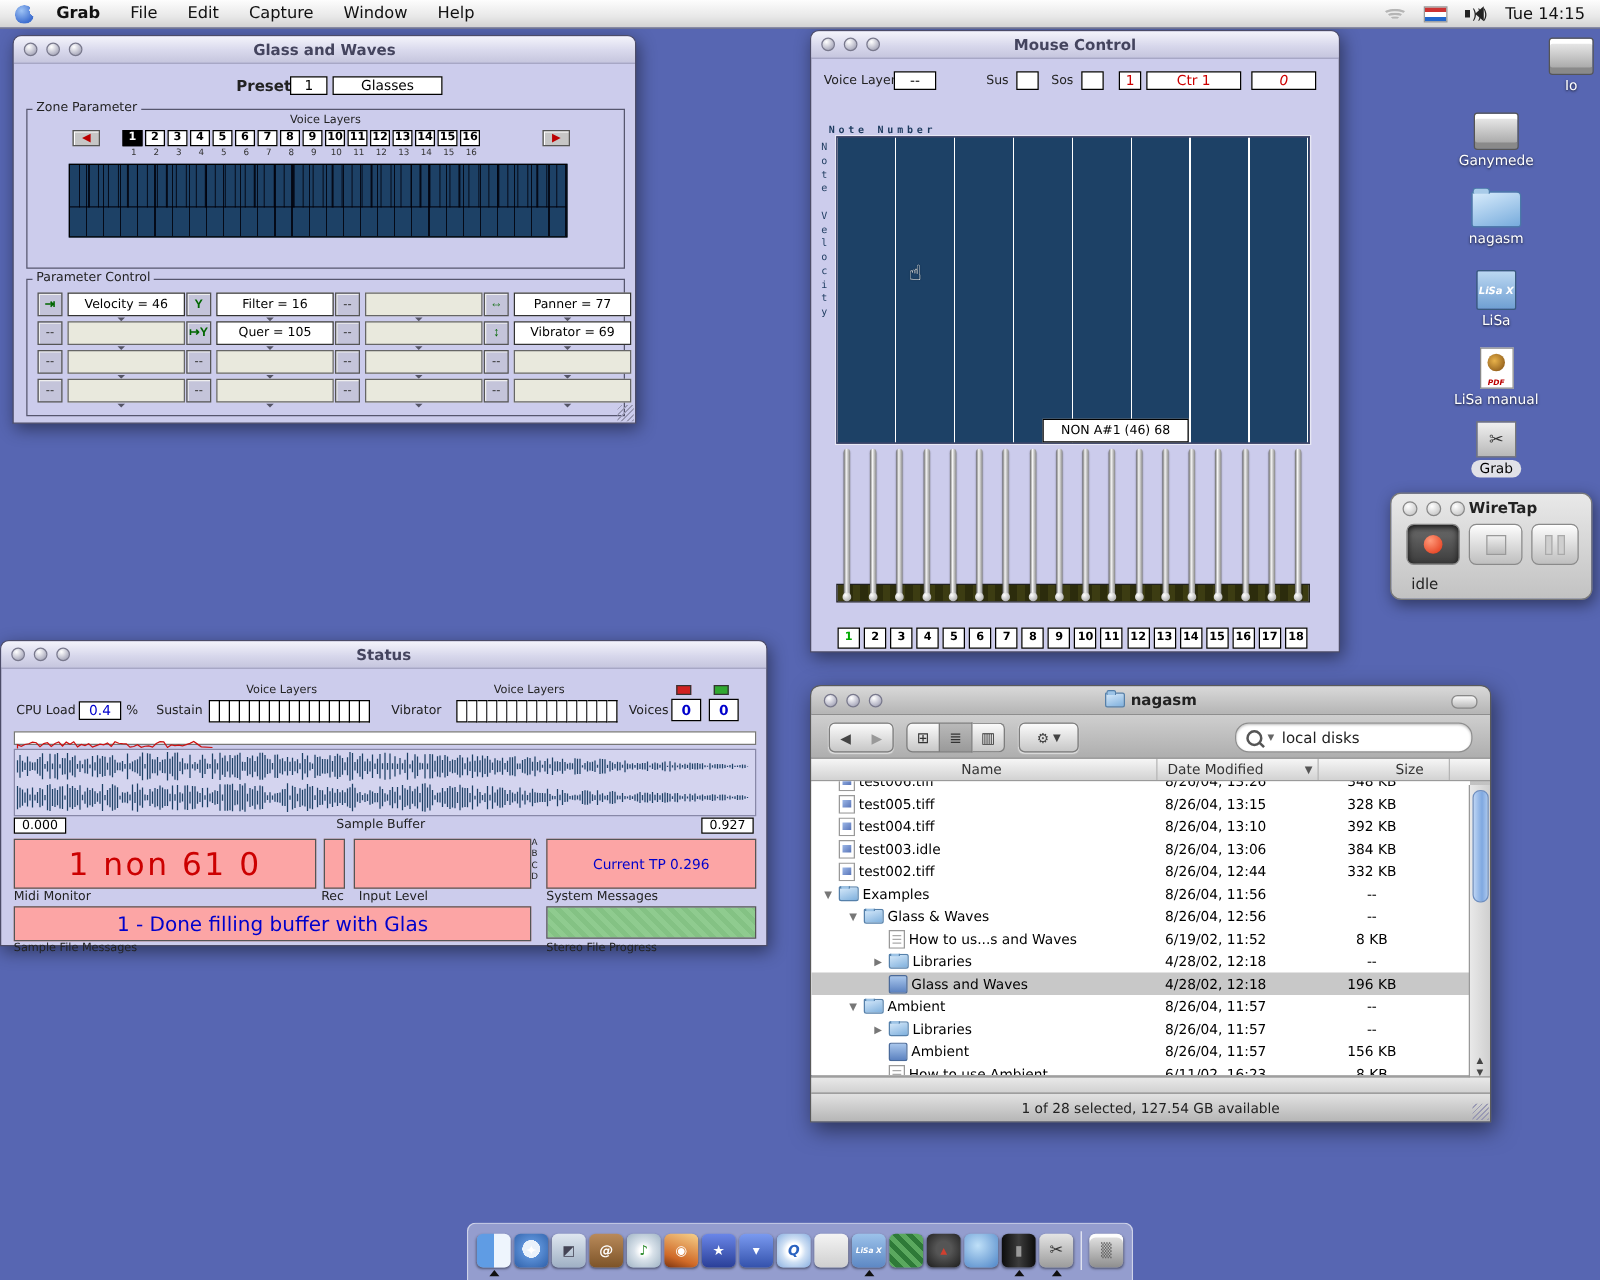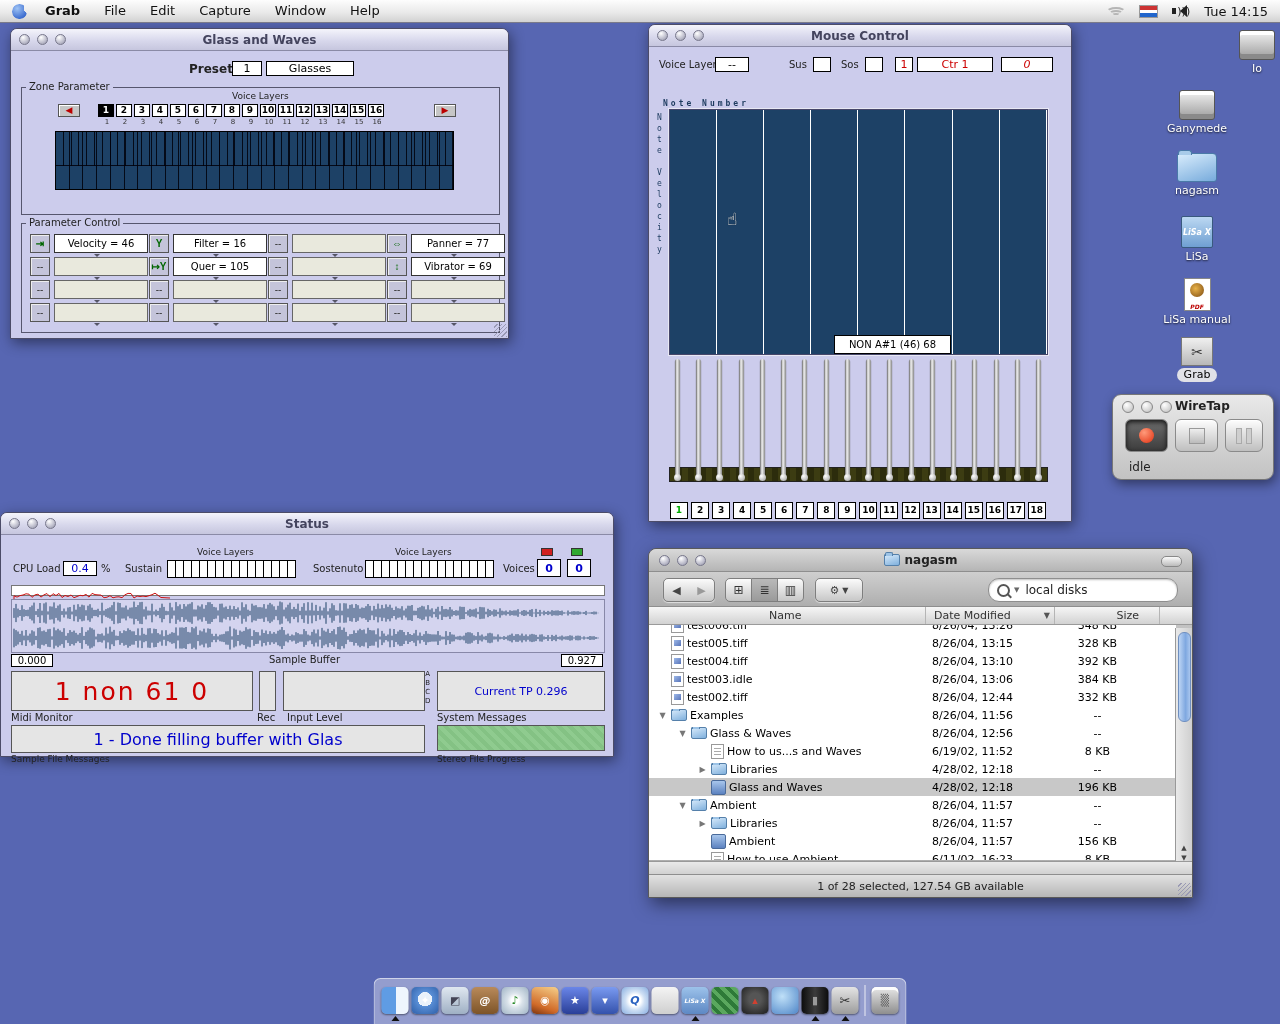--- a/index.html
+++ b/index.html
@@ -104,21 +104,21 @@
 
   
   .seg{width:7px;height:16px;background:#fff;border:1px solid #000;border-left:none;}
   .seg:first-child{border-left:1px solid #000;}
   .segrow{position:absolute;display:flex;}
   .sq{position:absolute;width:10px;height:6px;border:1px solid #333;}
   .bluetxt{color:#0000cc;}
   .redtxt{color:#cc0000;}
   .stripbox{position:absolute;background:#fff;border:1px solid #777;}
   .wavebox{position:absolute;background:#d4d4ef;border:1px solid #8888a8;}
-  .msgbox{position:absolute;background:#e5e5e5;border:1px solid #555;display:flex;align-items:center;justify-content:center;}
+  .msgbox{position:absolute;background:#fca5a5;border:1px solid #555;display:flex;align-items:center;justify-content:center;}
   .greenbar{position:absolute;background:repeating-linear-gradient(45deg,#8fcb8f 0 4px,#84c284 4px 8px);border:1px solid #555;}
   .abcd{position:absolute;font-size:7px;line-height:9px;color:#222;text-align:center;}
 
   
   #win-finder{position:absolute;border:1px solid #5a5a5a;border-radius:8px 8px 0 0;
     background:linear-gradient(#c9c9c9,#ababab);box-shadow:3px 6px 18px rgba(0,0,0,.5);}
   .f-tbar{height:22px;display:flex;align-items:center;justify-content:center;position:relative;
     font-size:12px;font-weight:bold;color:#222;border-radius:8px 8px 0 0;
     background:linear-gradient(#d9d9d9,#b5b5b5);border-bottom:1px solid #8e8e8e;}
   .f-title{display:flex;align-items:center;gap:5px;}
@@ -512,21 +512,21 @@
           <i class="seg"></i>
           <i class="seg"></i>
           <i class="seg"></i>
           <i class="seg"></i>
           <i class="seg"></i>
           <i class="seg"></i>
           <i class="seg"></i>
           <i class="seg"></i>
         </div>
       <span class="slab" style="left:394px;top:12px;font-size:9px;">Voice Layers</span>
-      <span class="slab" style="left:312px;top:28px;">Sostenuto</span>
+      <span class="slab" style="left:312px;top:28px;">Vibrator</span>
       <div class="segrow" style="left:364px;top:25px;">
           <i class="seg"></i>
           <i class="seg"></i>
           <i class="seg"></i>
           <i class="seg"></i>
           <i class="seg"></i>
           <i class="seg"></i>
           <i class="seg"></i>
           <i class="seg"></i>
           <i class="seg"></i>

